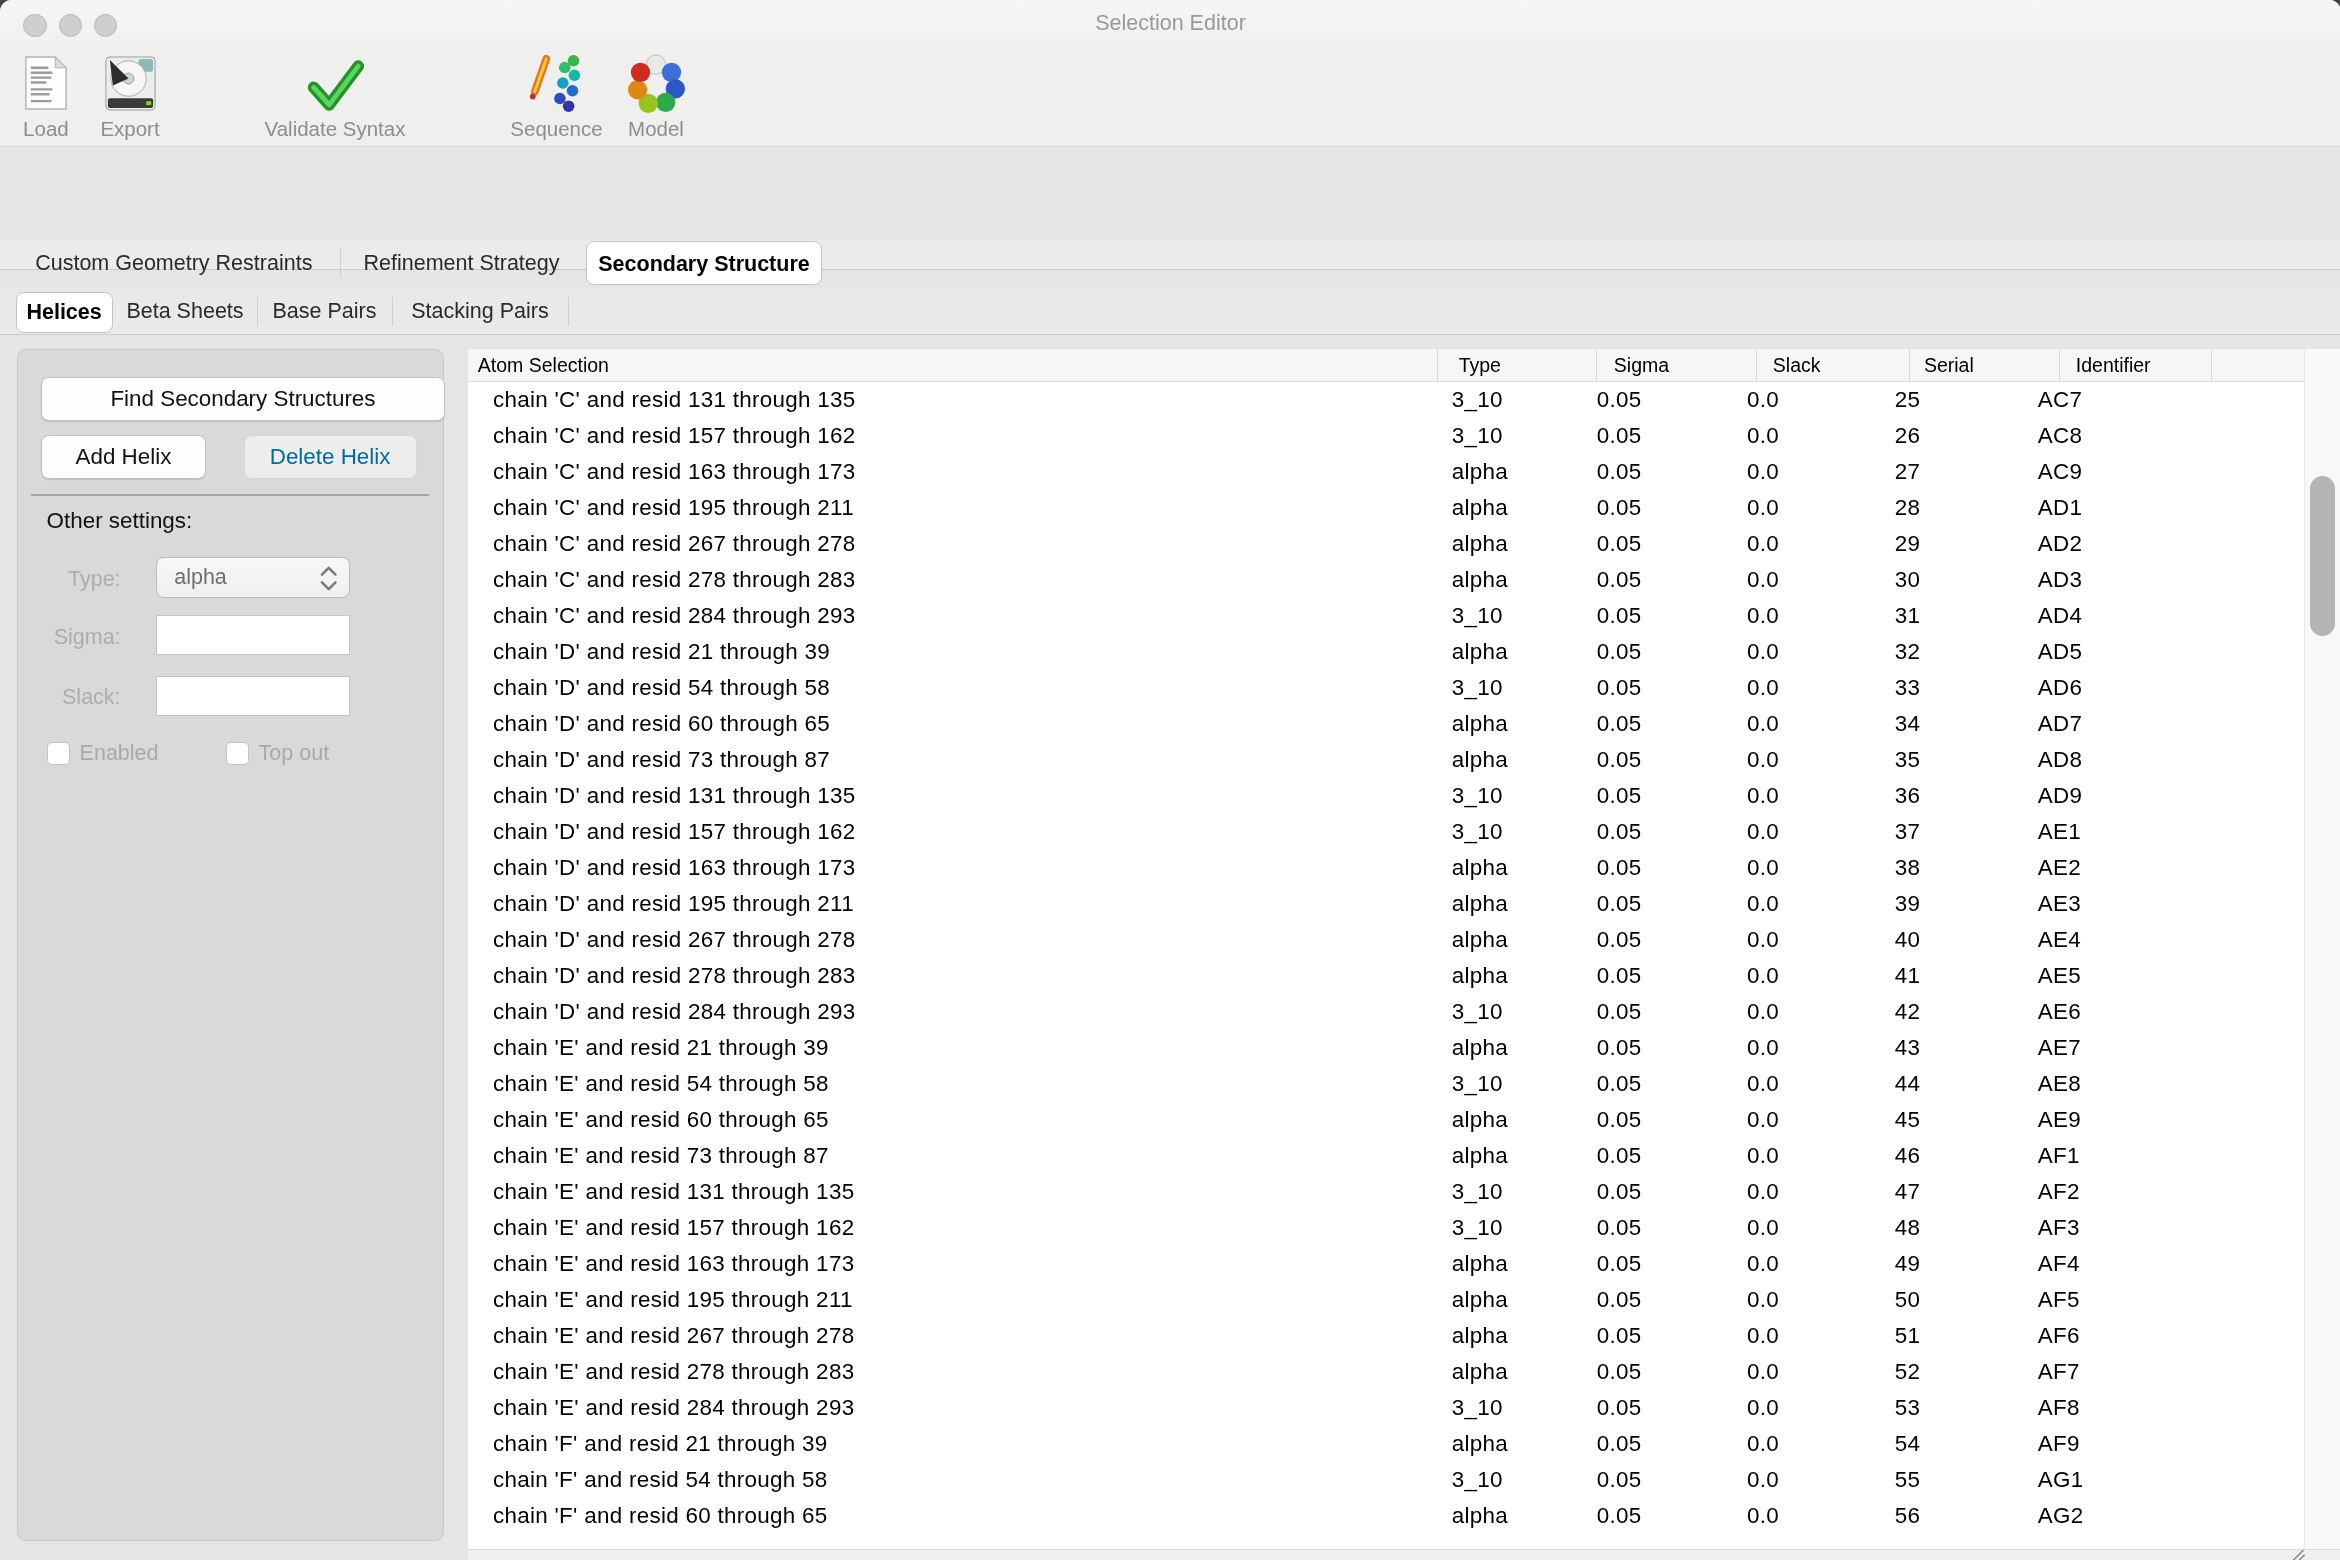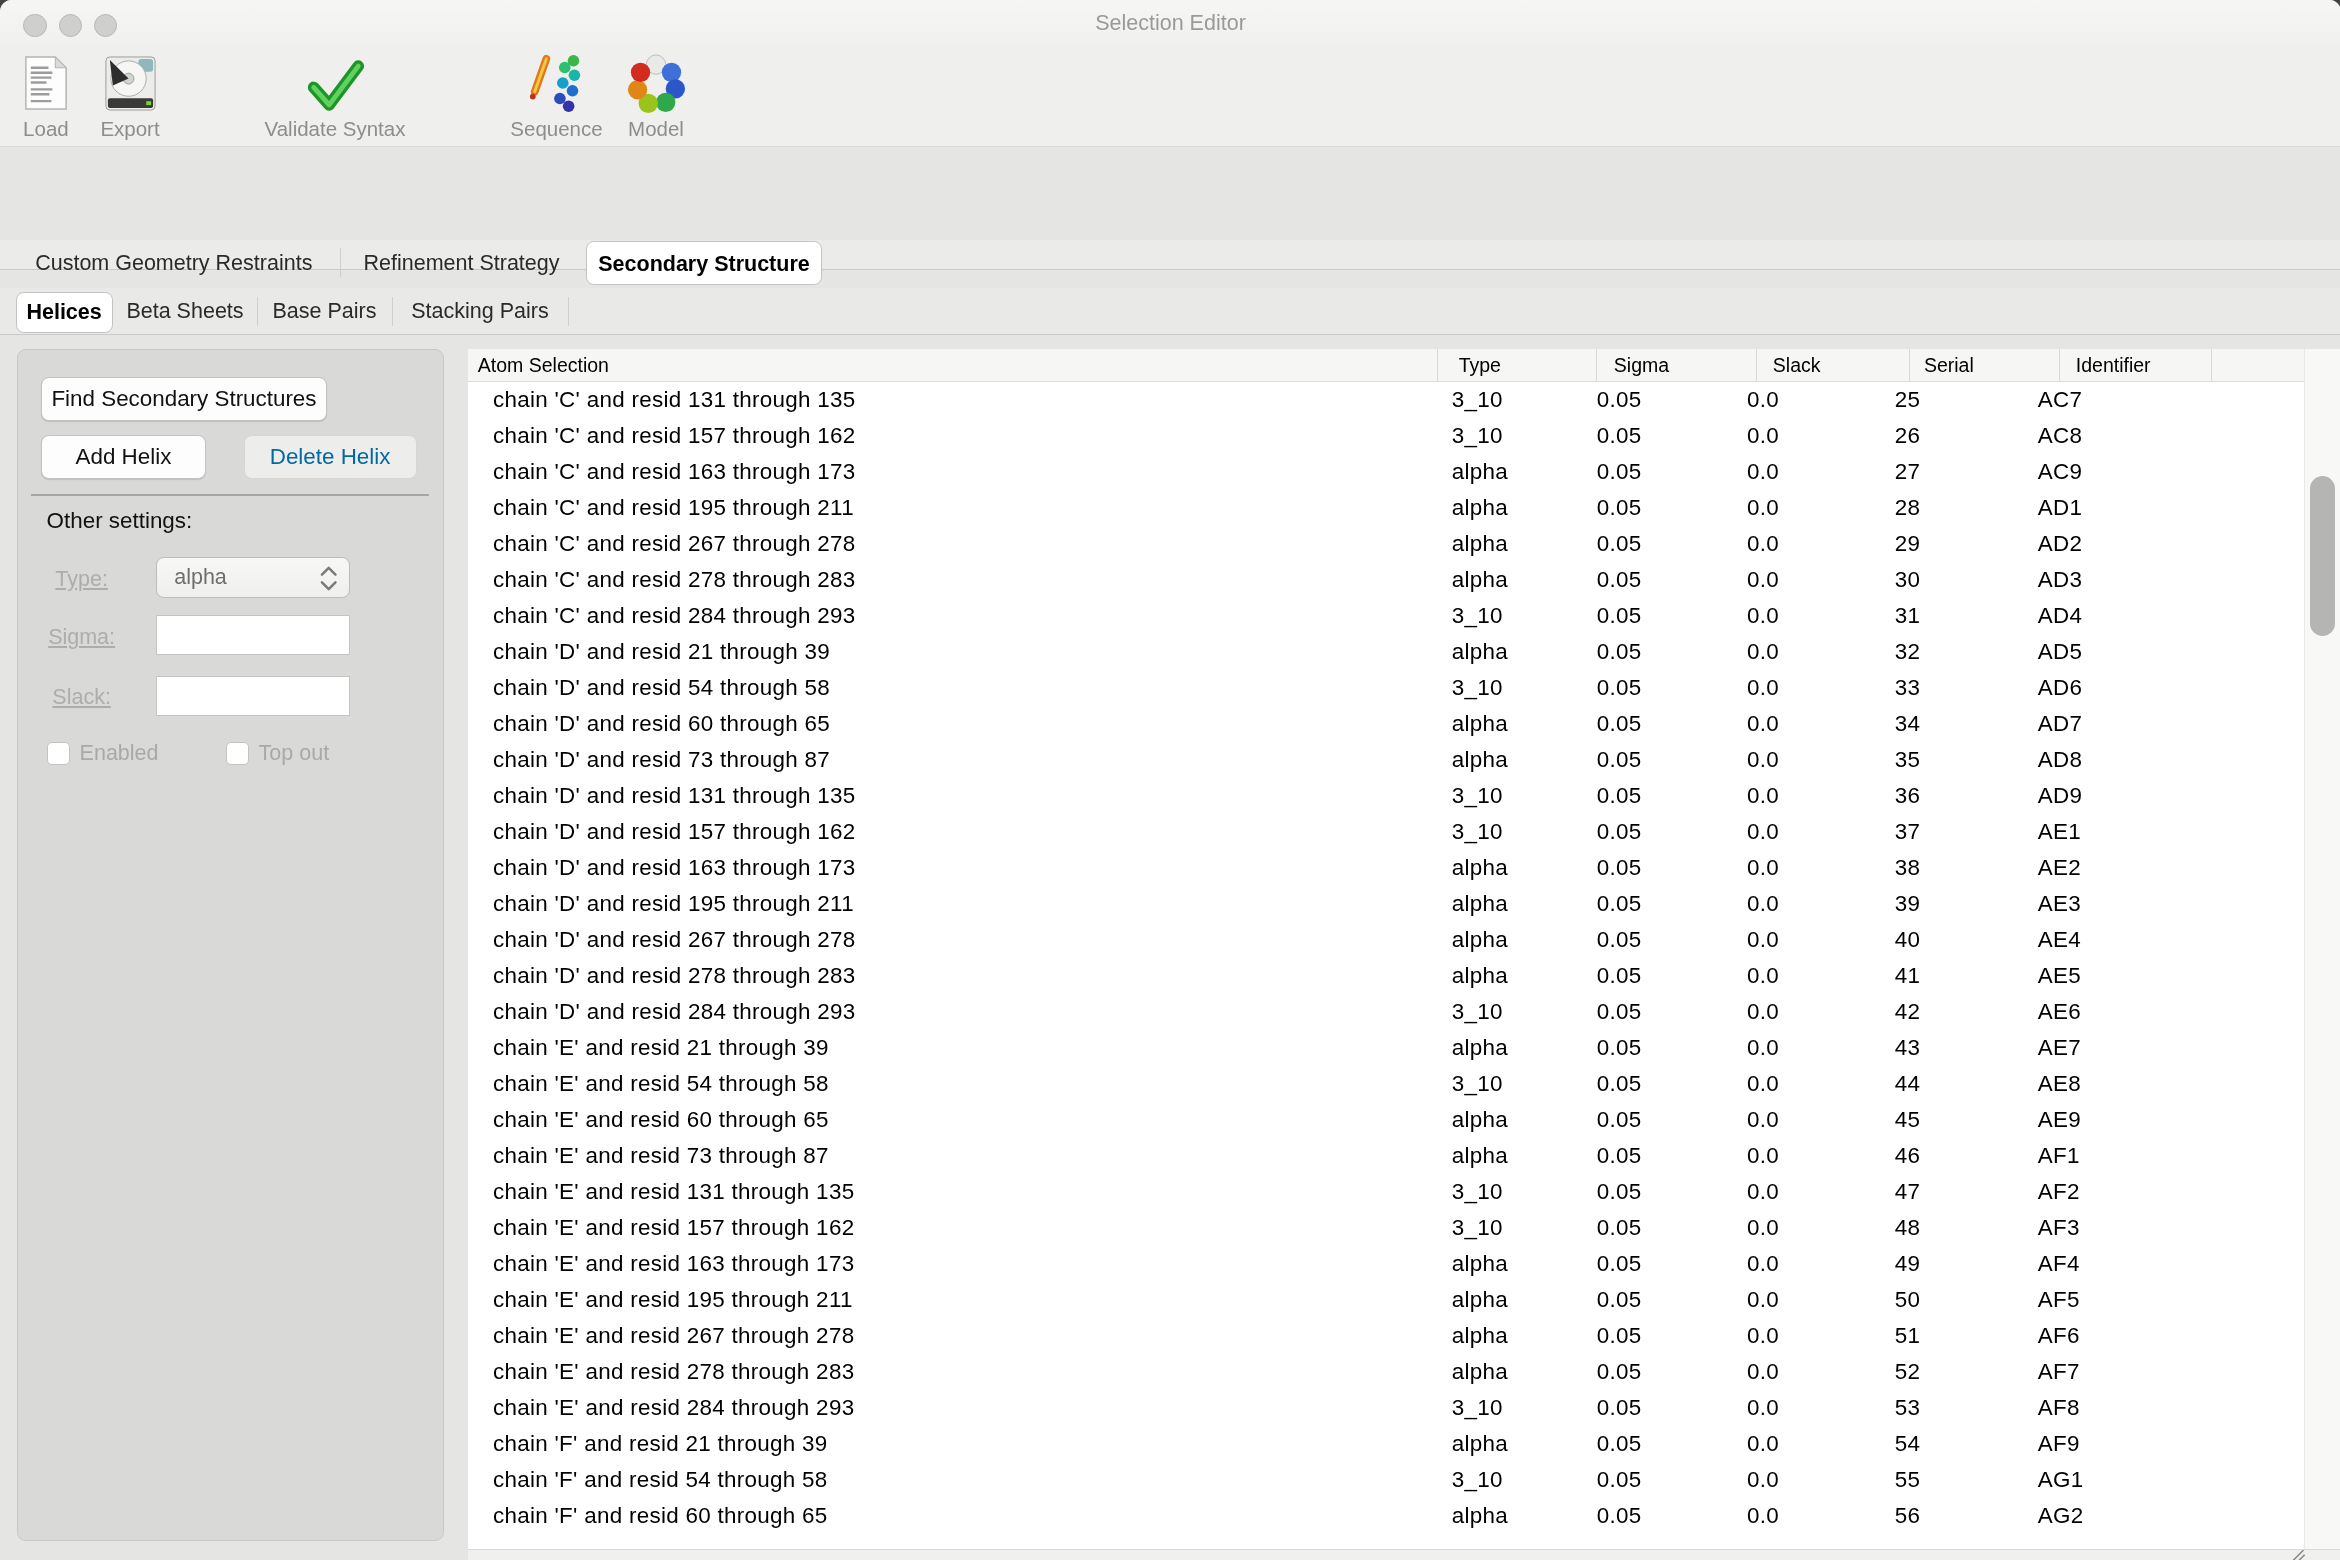--- a/index.html
+++ b/index.html
@@ -42,26 +42,26 @@
   .vdiv{position:absolute;top:7.8px;height:29px;width:1px;background:#cfcfce;}
   .subtabs{position:absolute;left:0;top:288px;width:2341px;height:47px;background:#e9e9e8;border-bottom:1px solid #cbcbca;}
   .stab{position:absolute;top:0;height:46px;line-height:46px;text-align:center;font-size:21.5px;color:#2a2a2a;white-space:nowrap;}
   .stab.sel{top:3.9px;height:41px;line-height:39px;background:#fff;border:1px solid #c3c3c2;border-radius:7.8px;font-weight:bold;color:#000;z-index:2;}
 
   
   .panel{position:absolute;left:16.6px;top:349px;width:427px;height:1192px;background:#d9d9d8;
          border:1px solid #c8c8c7;border-radius:8.8px;}
   .pbtn{position:absolute;background:#fdfdfd;border:1px solid #c2c2c1;border-radius:7.8px;
         box-shadow:0 1px 1px rgba(0,0,0,.12);font-size:22.4px;color:#111;text-align:center;}
-  .pbtn.find{left:23.4px;top:27px;width:286px;height:44px;line-height:42px;}
+  .pbtn.find{left:23.4px;top:27px;width:404px;height:44px;line-height:42px;}
   .pbtn.add{left:23.4px;top:85px;width:165px;height:44px;line-height:42px;}
   .pbtn.del{left:226px;top:85px;width:173px;height:44px;line-height:42px;background:#ededec;color:#0369a1;border-color:#d6d6d5;box-shadow:none;}
   .pdivider{position:absolute;left:13.7px;top:144px;width:398px;height:2px;background:#a6a6a5;}
   .othersettings{position:absolute;left:29px;top:158px;font-size:22.4px;color:#111;font-weight:500;}
-  .frmlabel{position:absolute;left:16px;width:96px;text-align:center;font-size:21.5px;color:#adadac;text-decoration:underline;}
+  .frmlabel{position:absolute;left:7px;width:96px;text-align:right;font-size:21.5px;color:#adadac;}
   .lb-type{top:217px}.lb-sigma{top:275px}.lb-slack{top:335px}
   .combo{position:absolute;left:138px;top:207px;width:194px;height:41px;background:linear-gradient(#f7f7f6,#efefee);
          border:1px solid #bcbcbb;border-radius:7.8px;}
   .combo .val{position:absolute;left:17.6px;top:0;height:39px;line-height:39px;font-size:21.5px;color:#6e6e6e;}
   .combo .stepper{position:absolute;right:7.8px;top:5.9px;}
   .pfield{position:absolute;left:138px;width:194px;height:40px;background:#fff;border:1px solid #c4c4c3;
           font-size:21.5px;color:#333;padding:0 7.8px;outline:none;}
   .f-sigma{top:265px}.f-slack{top:326px}
   .cb{position:absolute;width:23.4px;height:23.4px;background:#fff;border:1px solid #c3c3c2;border-radius:4.9px;}
   .cb1{left:29px;top:392px}.cb2{left:208px;top:392px}

